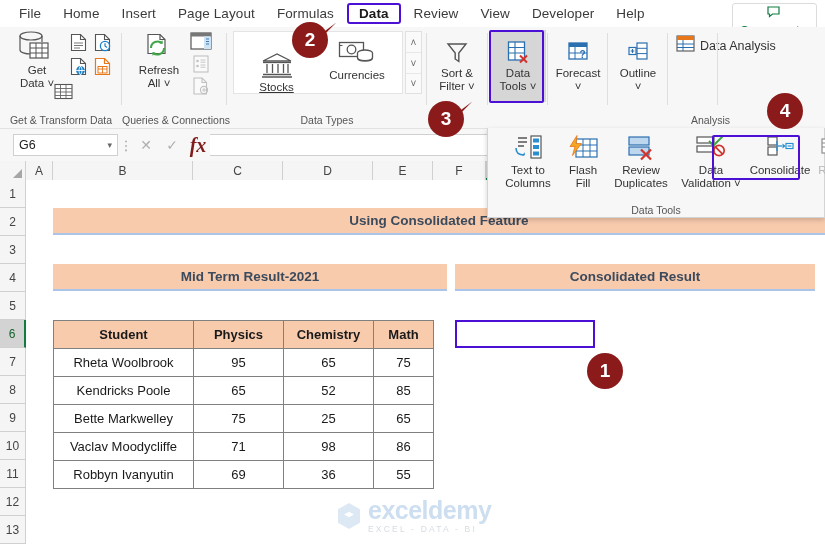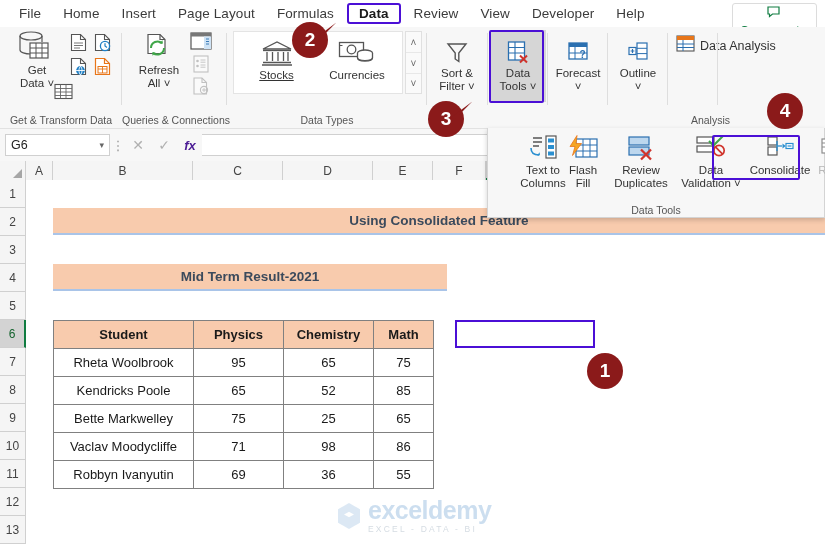--- a/index.html
+++ b/index.html
@@ -68,34 +68,34 @@
   .dtitem .ic { height:32px; display:flex; align-items:flex-end; justify-content:center; }
   .dtlabel {
     position:absolute; bottom:1px; left:0; right:0; text-align:center;
     font-size:10.5px; color:#555;
   }
   .hl-box { position:absolute; border:2.5px solid #4b0fd6; border-radius:2px; z-index:40; }
 
   
   .fbar {
     position:absolute; left:0; top:129px; width:825px; height:32px;
-    background:#f7f7f7; display:flex; align-items:center;
+    background:#f7f7f7; display:flex; align-items:center;padding-left:8px;
   }
   .namebox {
     margin-left:5px; width:105px; height:22px; background:#fff;
     border:1px solid #d0d0d0; display:flex; align-items:center;
     justify-content:space-between; padding:0 5px; font-size:12.5px; color:#222;
   }
   .vdots { width:16px; text-align:center; color:#9a9a9a; font-size:13px; letter-spacing:0; }
   .fbbtns { display:flex; align-items:center; gap:2px; }
   .fbbtn {
     width:24px; height:22px; display:flex; align-items:center; justify-content:center;
     color:#b0b0b0; font-size:14px;
   }
-  .fbbtn.fx { color:#4c1d95; font-style:italic; font-family:Liberation Sans, sans-serif; font-size:13px; font-weight:bold;}
+  .fbbtn.fx { color:#7f1d1d; font-style:italic; font-family:Liberation Serif, serif; font-size:20px; font-weight:bold;}
   .finput {
     flex:1; height:22px; margin-right:6px; background:#fff;
     border:1px solid #d0d0d0; border-left:none; font-size:12.5px;
     padding-left:6px; display:flex; align-items:center; color:#222;
   }
 
   
   .gridwrap { position:absolute; left:0; top:161px; width:825px; height:393px; background:#fff; }
   .colhdr {
     position:absolute; left:0; top:0; height:19px; width:825px;
@@ -285,21 +285,21 @@
             <circle cx="12" cy="13" r="3.6" fill="none" stroke="#777" stroke-width="1.1"></circle>
             <path d="M10 13h4M12 11v4" stroke="#777" stroke-width="0.9"></path>
           </svg>
       </span>
       <div class="glabel">Queries &amp; Connections</div>
       <div class="gsep"></div>
     </div>
 
     <div class="rgroup" style="left:227px;width:200px;">
       <div style="position:absolute;left:6px;top:4px;width:170px;height:63px;background:#fff;border:1px solid #e4e4e4;"></div>
-      <div class="bigbtn" style="left:22px;top:8px;width:55px;text-decoration:underline;">
+      <div class="bigbtn" style="left:22px;top:20px;width:55px;text-decoration:underline;">
         <span class="ic">
           <svg width="34" height="30" viewBox="0 0 34 30">
             <path d="M3 10L17 3l14 7z" fill="none" stroke="#555" stroke-width="1.3"></path>
             <path d="M3 11.5h28" stroke="#555" stroke-width="1.3"></path>
             <path d="M7 13v9M12.5 13v9M18 13v9M23.5 13v9M28 13v9" stroke="#555" stroke-width="1.3"></path>
             <path d="M3 23.5h28M2 26h30" stroke="#555" stroke-width="1.3"></path>
           </svg>
         </span>
         <span>Stocks</span>
       </div>
@@ -397,21 +397,21 @@
             </svg>
         </span>
         <span style="font-size:12.5px;color:#333;">Data Analysis</span>
       </div>
       <div class="glabel" style="left:0;right:72px;">Analysis</div>
       <div class="gsep" style="right:107px;"></div>
     </div>
   </div>
 
   <div class="dtpanel">
-    <div class="dtitem" style="left:23px;width:64px;">
+    <div class="dtitem" style="left:8px;width:64px;">
       <span class="ic">
         <svg width="32" height="30" viewBox="0 0 32 30">
           <path d="M6 4h9M6 8h9M6 12h6" stroke="#555" stroke-width="1.4"></path>
           <path d="M4 14c0 5 3 7 8 7" fill="none" stroke="#2a8fd0" stroke-width="1.6"></path>
           <path d="M12.6 18.3L13 21.2l-2.9 0.4z" fill="#2a8fd0"></path>
           <rect x="19" y="2" width="10" height="22" fill="#fff" stroke="#555" stroke-width="1.2"></rect>
           <rect x="21" y="4.5" width="6" height="4" fill="#2a8fd0"></rect>
           <rect x="21" y="11" width="6" height="4" fill="#2a8fd0"></rect>
           <rect x="21" y="17.5" width="6" height="4" fill="#2a8fd0"></rect>
         </svg>
@@ -537,20 +537,21 @@
       <div class="rh">12</div>
       <div class="rh">13</div>
     </div>
 
     <div class="sheet">
 
       <div class="band" style="left:27px;top:28px;width:772px;height:27px;">Using Consolidated Feature</div>
 
       <div class="band" style="left:27px;top:84px;width:394px;height:27px;">Mid Term Result-2021</div>
 
+      <div class="band" style="left:429px;top:84px;width:360px;height:27px;">Consolidated Result</div>
 
       <table class="dtable" style="left:27px;top:140px;">
         <thead>
           <tr>
             <th style="width:140px;">Student</th>
             <th style="width:90px;">Physics</th>
             <th style="width:90px;">Chemistry</th>
             <th style="width:60px;">Math</th>
           </tr>
         </thead>

